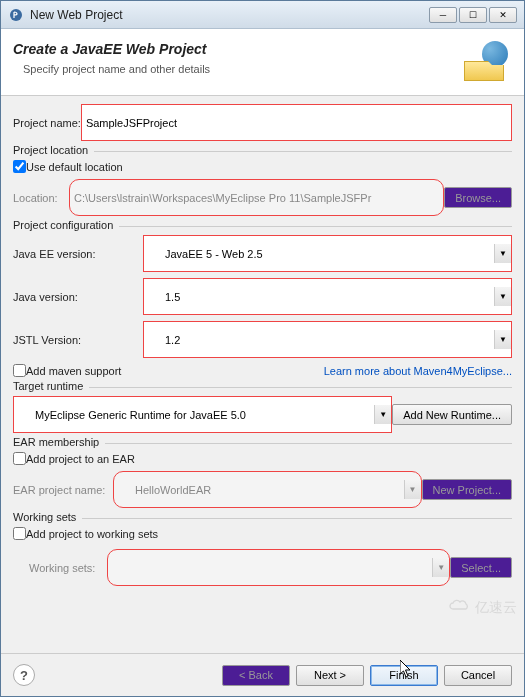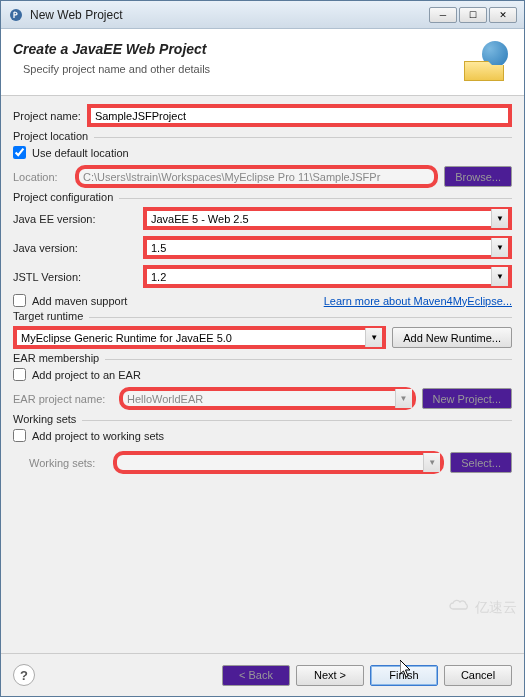--- a/index.html
+++ b/index.html
@@ -74,28 +74,28 @@
     }
     .body-area {
       flex: 1;
       background: #f0f0f0;
       padding: 8px 12px;
       display: flex;
       flex-direction: column;
       gap: 10px;
       overflow: hidden;
     }
-    .row { display: flex; align-items: center; gap: 6px; }
+    .row { display: flex; align-items: center; }
     .label { color: #222; }
     .label-disabled { color: #888; }
     input[type=text], select, .combo {
-      border: 4px solid #ef4444;
+      border: 1px solid #ef4444;
       padding: 2px 4px;
       font-size: 11px;
-      height: 23px;
+      height: 37px;
       background: #fff;
     }
     input[type=text]:disabled, select:disabled, .combo.disabled {
       background: #f4f4f4;
       color: #888;
       border-radius: 10px;
     }
     input[type=checkbox] { width: 13px; height: 13px; }
     .group {
       border-top: 1px solid #ccc;
@@ -117,21 +117,21 @@
       font-size: 11px;
       border-radius: 2px;
       cursor: pointer;
       min-height: 21px;
     }
     .btn:disabled, .btn.disabled {
       color: #999;
       cursor: default;
       background: #4c1d95;
     }
-    .link { color: #0050c0; text-decoration: underline; cursor: pointer; font-size: 11px; }
+    .link { color: #0050c0; cursor: pointer; font-size: 11px; }
     .form-grid { display: grid; grid-template-columns: 130px 1fr; row-gap: 6px; align-items: center; }
     .bottom-bar {
       background: #f0f0f0;
       border-top: 1px solid #ccc;
       padding: 10px 12px;
       display: flex;
       align-items: center;
     }
     .help-icon {
       width: 22px; height: 22px;
@@ -157,21 +157,21 @@
       position: absolute;
       right: 8px; bottom: 80px;
       color: #d8d8d8;
       font-size: 14px;
       display: flex; align-items: flex-start; gap: 4px;
       pointer-events: none;
     }
     .combo {
       display: flex; align-items: center; padding: 0;
     }
-    .combo span { flex: 1; padding: 2px 4px; }
+    .combo span { flex: 1; padding: 2px 21px; }
     .combo .arrow {
       width: 17px; height: 19px;
       border-left: 1px solid #ccc;
       display: flex; align-items: center; justify-content: center;
       font-size: 8px;
       background: linear-gradient(to bottom, #f4f4f4, #e0e0e0);
     }
   </style>
 </head>
 <body>

